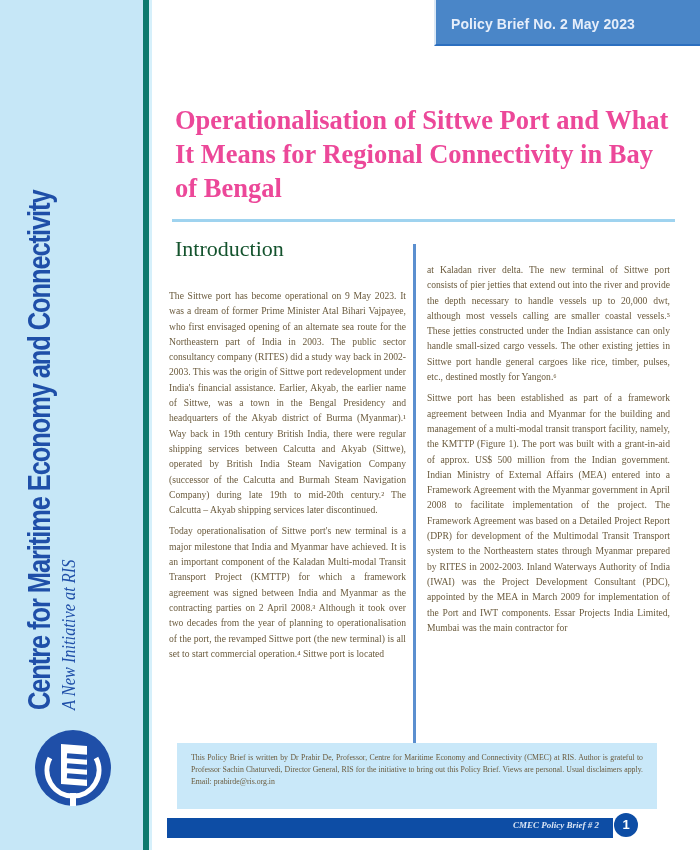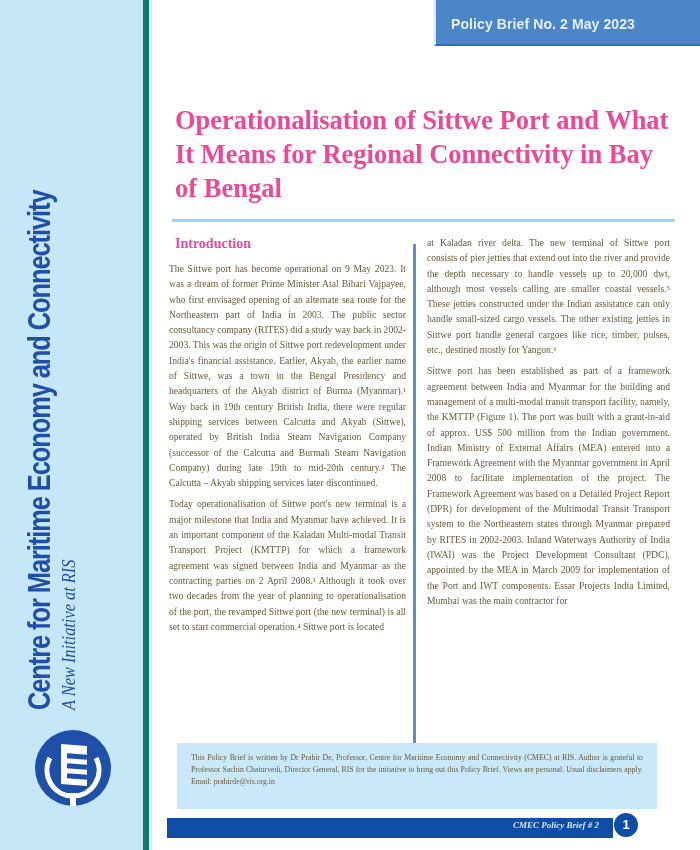--- a/index.html
+++ b/index.html
@@ -65,28 +65,29 @@
       color: #ec4899;
     }
     .title-rule {
       position: absolute; left: 172px; top: 219px; width: 503px; height: 3px;
       background: #9fd3ef;
     }
 
     .section-heading {
       position: absolute; left: 175px; top: 236px;
       font-family: "Liberation Serif", "DejaVu Serif", serif;
-      font-weight: bold; font-size: 14px; color: #ec4899;
+      font-weight: normal; font-size: 22px; color: #14532d;
     }
 
     .col {
       position: absolute;
       font-family: "Liberation Serif", "DejaVu Serif", serif;
       font-size: 9.6px; line-height: 15.3px; color: #6a5a3c;
       text-align: justify;
+      margin-top: 27px;
     }
     .col p { margin-bottom: 6px; }
     .col-left { left: 169px; top: 261px; width: 237px; }
     .col-right { left: 427px; top: 235px; width: 243px; }
 
     .col-divider {
       position: absolute; left: 413px; top: 244px; width: 3px; height: 506px;
       background: #5b8fcf;
     }
 

